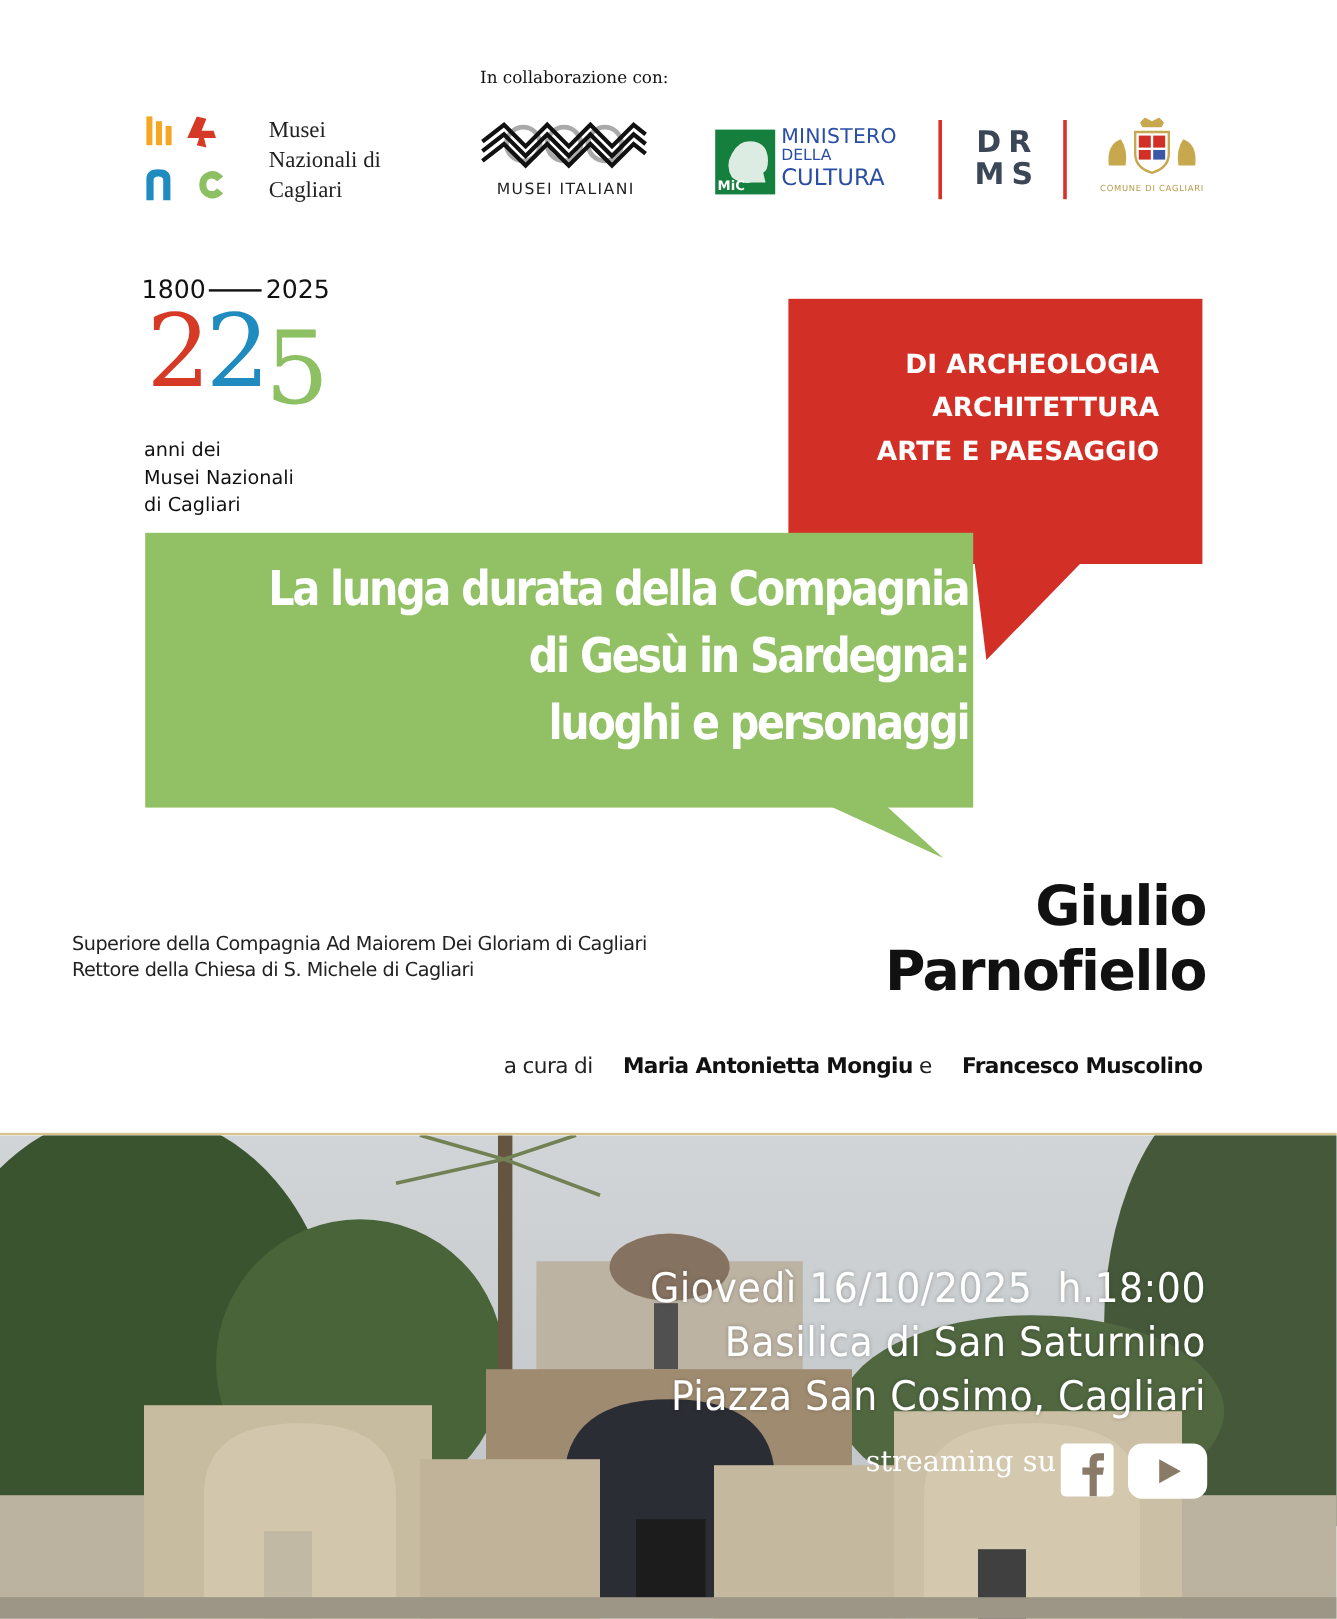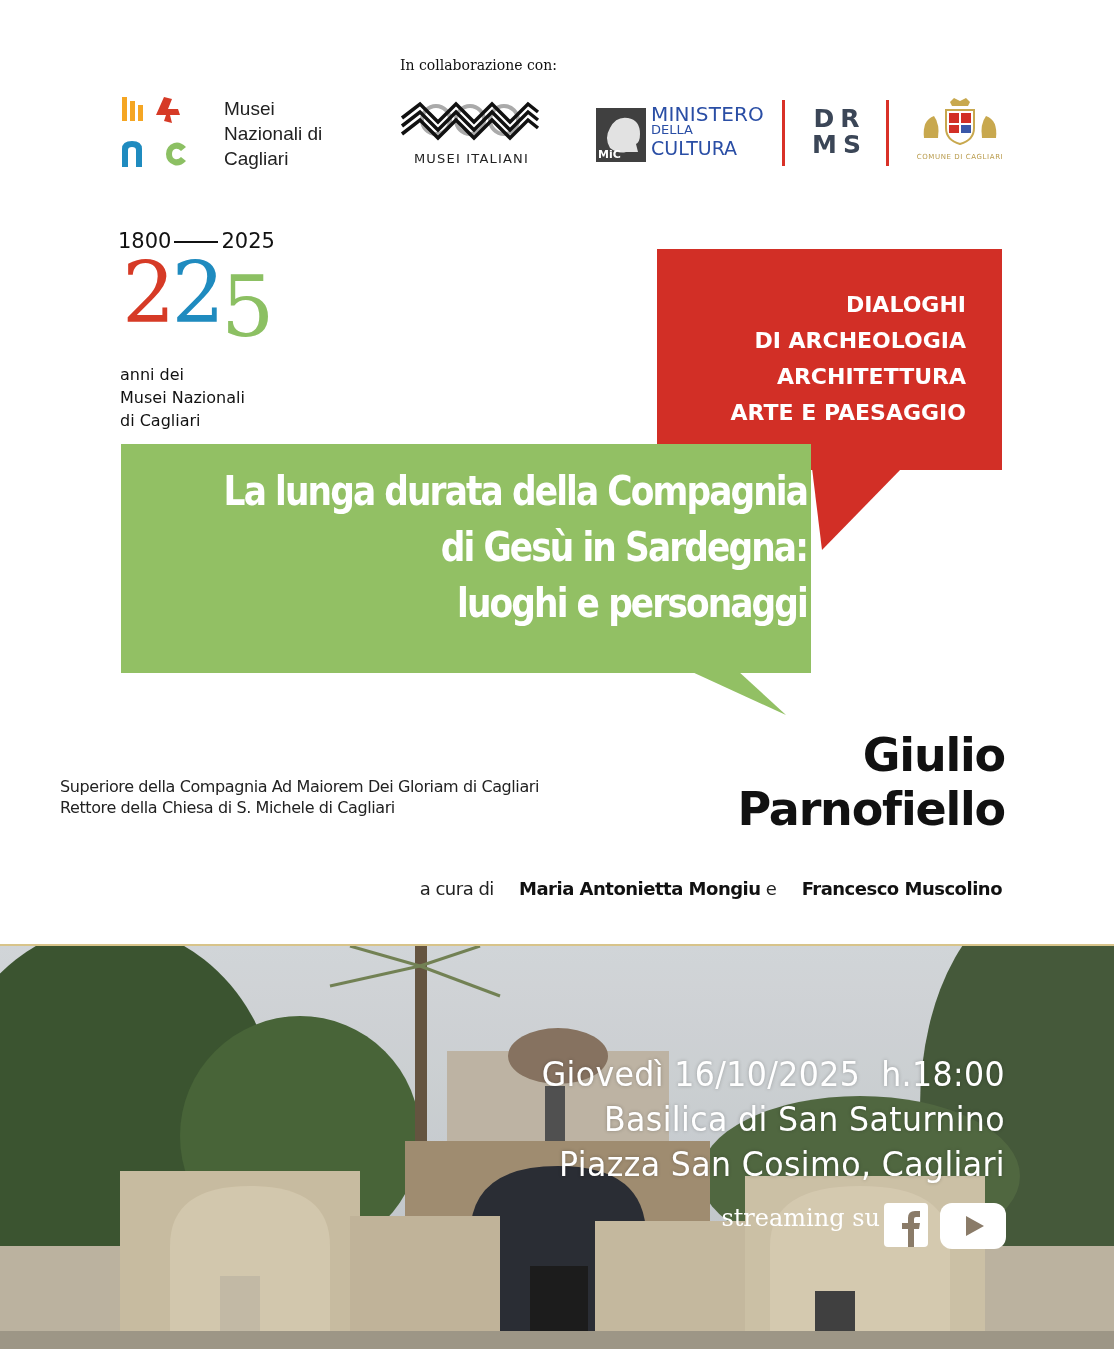--- a/index.html
+++ b/index.html
@@ -5,29 +5,29 @@
     * { box-sizing: border-box; margin: 0; padding: 0; }
     html, body { width: 1114px; height: 1349px; background: #ffffff; overflow: hidden; }
     body { position: relative; font-family: "Liberation Sans", "DejaVu Sans", sans-serif; color: #111; }
 
     .abs { position: absolute; }
 
     
     .collab { left: 400px; top: 57px; font-family: "DejaVu Serif", serif; font-size: 14px; color: #111; }
 
     .mnc-logo { left: 120px; top: 95px; width: 72px; height: 72px; }
-    .mnc-text { left: 224px; top: 96px; font-family: Liberation Sans, sans-serif; font-size: 19px; line-height: 25px; color: #222; }
+    .mnc-text { left: 224px; top: 96px; font-family: Liberation Serif, serif; font-size: 19px; line-height: 25px; color: #222; }
 
     .mi-logo { left: 400px; top: 98px; width: 140px; height: 44px; }
     .mi-text { left: 400px; top: 151px; width: 143px; font-family: "DejaVu Sans", sans-serif; font-size: 13px; letter-spacing: 1.2px; color: #222; text-align: center; }
 
-    .mic-mark { left: 596px; top: 108px; width: 50px; height: 54px; background: #404040; }
+    .mic-mark { left: 596px; top: 108px; width: 50px; height: 54px; background: #15803d; }
     .mic-mark .mic-lbl { position: absolute; left: 2px; bottom: 1px; font-family: "DejaVu Sans", sans-serif; font-size: 11px; color: #fff; font-weight: bold; }
     .mic-text { left: 651px; top: 106px; font-family: "DejaVu Sans", sans-serif; color: #2a4ea5; line-height: 16px; }
-    .mic-text .l1 { font-size: 20px; display: block; letter-spacing: 0.2px; }
+    .mic-text .l1 { font-size: 17px; display: block; letter-spacing: 0.2px; }
     .mic-text .l2 { font-size: 13px; display: block; }
     .mic-text .l3 { font-size: 19px; display: block; line-height: 20px; }
 
     .sep { width: 3px; height: 66px; background: #d93127; }
     .drms { left: 812px; top: 106px; font-family: "DejaVu Sans", sans-serif; font-size: 25px; font-weight: bold; color: #3b4657; line-height: 26px; letter-spacing: 6px; text-align: center; }
 
     .comune-crest { left: 918px; top: 98px; width: 84px; height: 50px; }
     .comune-text { left: 914px; top: 153px; width: 92px; text-align: center; font-size: 7px; letter-spacing: 0.6px; color: #b89a4a; font-family: "DejaVu Sans", sans-serif; }
 
     
@@ -137,21 +137,20 @@
   <div>anni dei</div>
   <div>Musei Nazionali</div>
   <div>di Cagliari</div>
 </div>
 
 <div class="abs red-bubble"></div>
 <svg class="abs red-tail" viewBox="0 0 90 82">
   <polygon points="0,0 90,0 10,82" fill="#d22f26"></polygon>
 </svg>
 <div class="abs red-text">
-  <div>DIALOGHI</div>
   <div>DI ARCHEOLOGIA</div>
   <div>ARCHITETTURA</div>
   <div>ARTE E PAESAGGIO</div>
 </div>
 
 <div class="abs green-bubble"></div>
 <svg class="abs green-tail" viewBox="0 0 100 46">
   <polygon points="0,0 48,0 96,44" fill="#92c064"></polygon>
 </svg>
 <div class="abs green-text">

